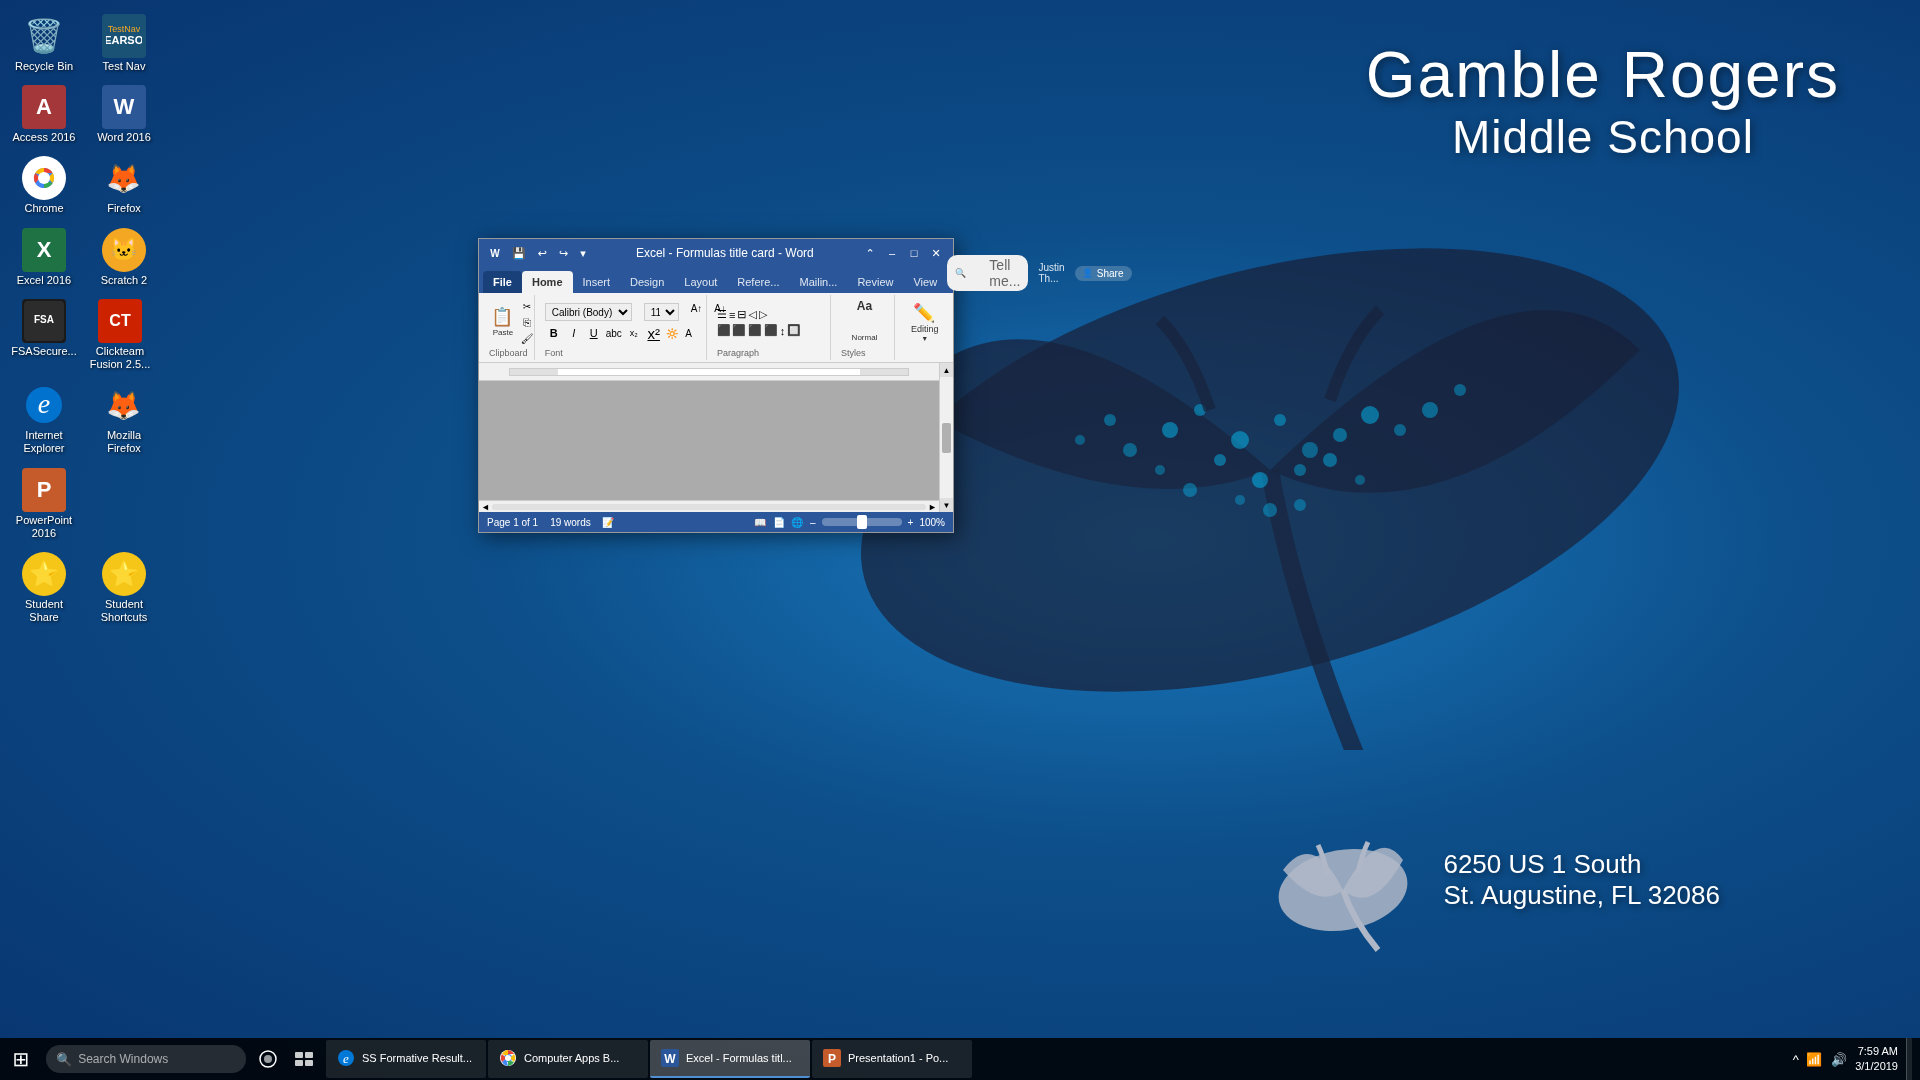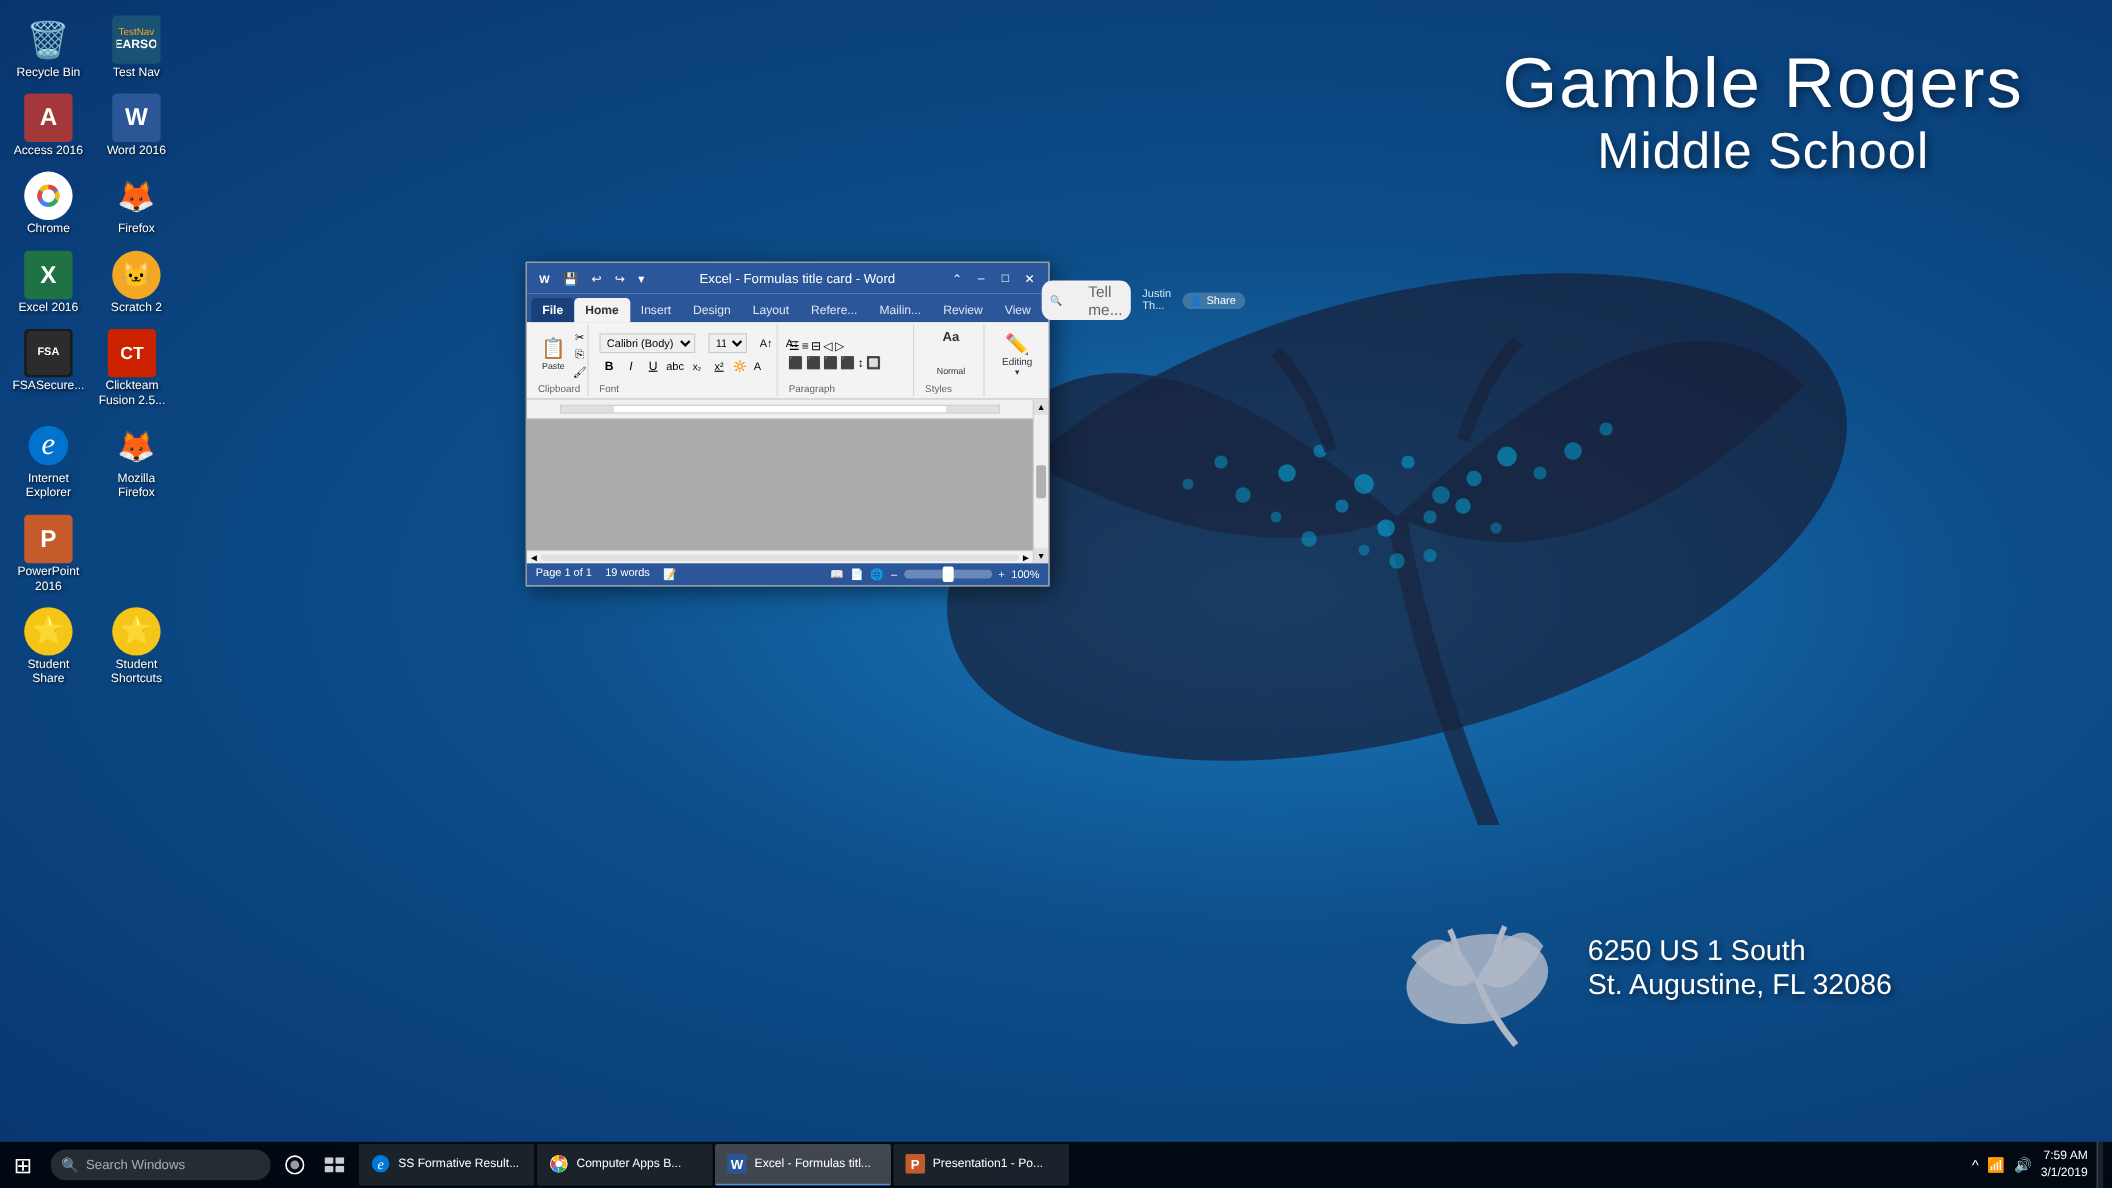--- a/index.html
+++ b/index.html
@@ -748,37 +748,37 @@
             <div style="width:16px;height:14px;cursor:pointer;display:flex;align-items:center;justify-content:center;font-size:10px;">✂</div>
             <div style="width:16px;height:14px;cursor:pointer;display:flex;align-items:center;justify-content:center;font-size:10px;">⎘</div>
             <div style="width:16px;height:14px;cursor:pointer;display:flex;align-items:center;justify-content:center;font-size:10px;">🖌</div>
           </div>
         </div>
         <div class="ribbon-group-label">Clipboard</div>
       </div>
 
       <div class="ribbon-group" style="min-width:160px;">
         <div style="display:flex;flex-direction:column;gap:3px;flex:1;justify-content:center;">
-          <div style="display:flex;gap:12px;align-items:center;">
+          <div style="display:flex;gap:12px;align-items:flex-start;">
             <select class="font-select">
               <option>Calibri (Body)</option>
             </select>
             <select class="font-size-select">
               <option>11</option>
             </select>
             <span style="font-size:10px;cursor:pointer;">A↑</span>
             <span style="font-size:10px;cursor:pointer;">A↓</span>
           </div>
           <div style="display:flex;gap:2px;align-items:center;">
             <button class="fmt-btn" style="font-weight:bold;">B</button>
             <button class="fmt-btn" style="font-style:italic;">I</button>
             <button class="fmt-btn" style="text-decoration:underline;">U</button>
             <button class="fmt-btn" style="font-size:10px;">abc</button>
             <button class="fmt-btn" style="font-size:9px;">x₂</button>
-            <button class="fmt-btn" style="font-size:10px;text-decoration:underline;">x²</button>
+            <button class="fmt-btn" style="font-size:15px;text-decoration:underline;">x²</button>
             <span style="font-size:10px;padding:2px;cursor:pointer;">🔆</span>
             <span style="font-size:10px;padding:2px;cursor:pointer;">A</span>
           </div>
         </div>
         <div class="ribbon-group-label">Font</div>
       </div>
 
       <div class="ribbon-group" style="min-width:120px;">
         <div style="display:flex;flex-direction:column;gap:3px;flex:1;justify-content:center;">
           <div style="display:flex;gap:2px;align-items:center;">

